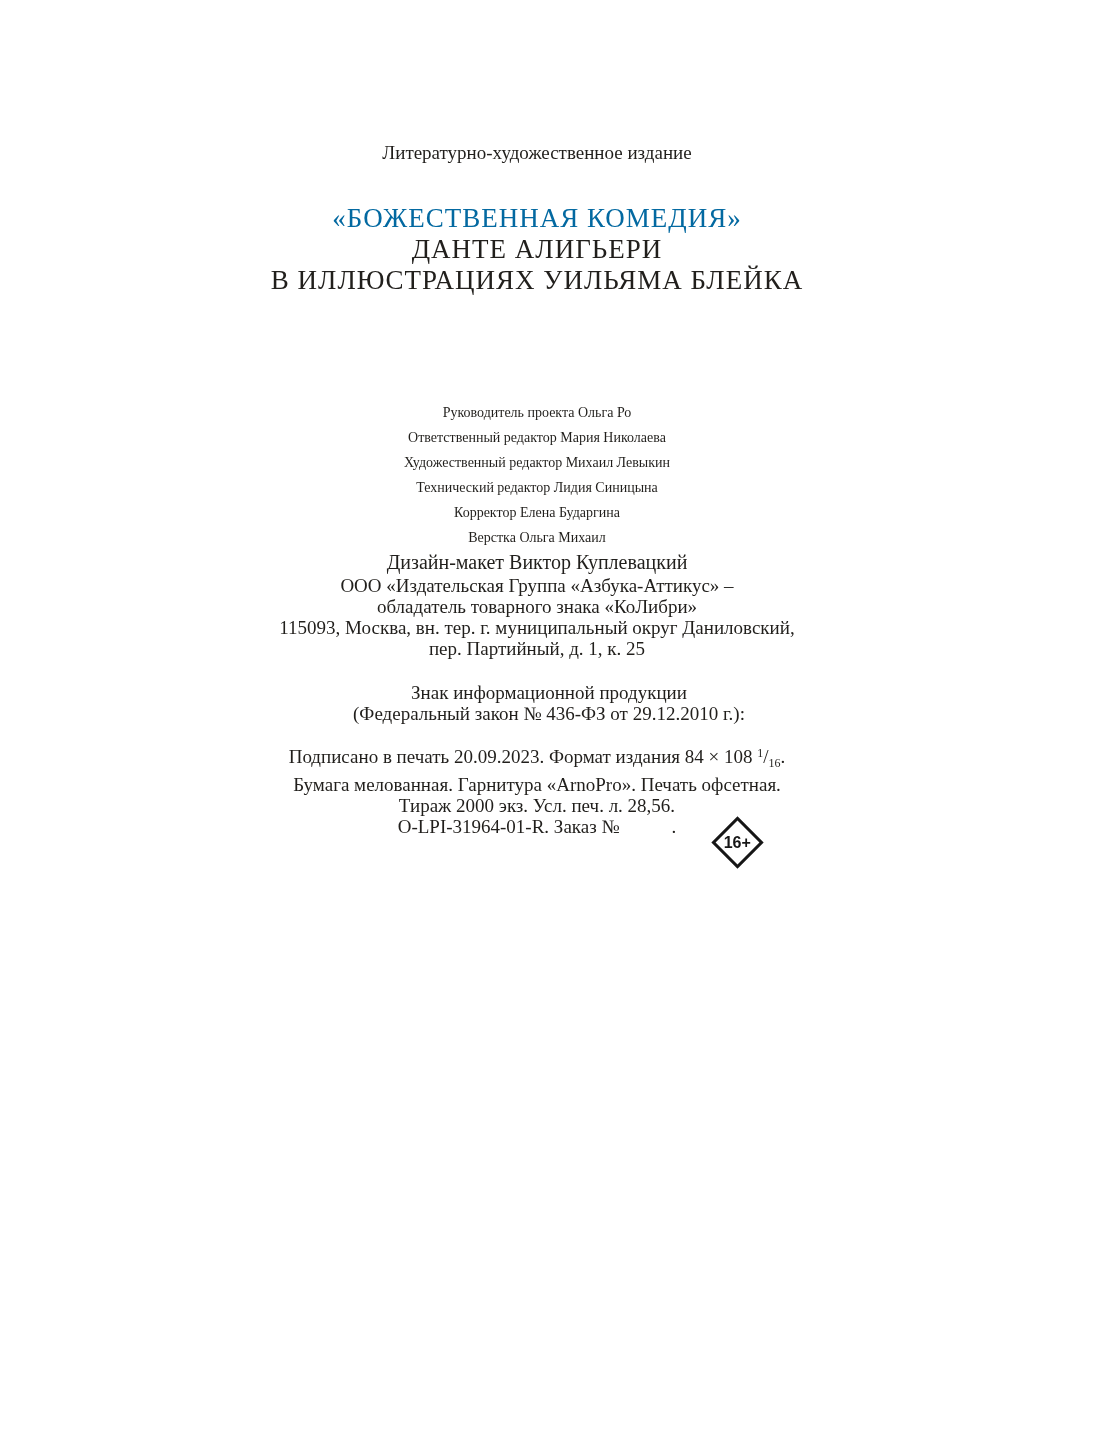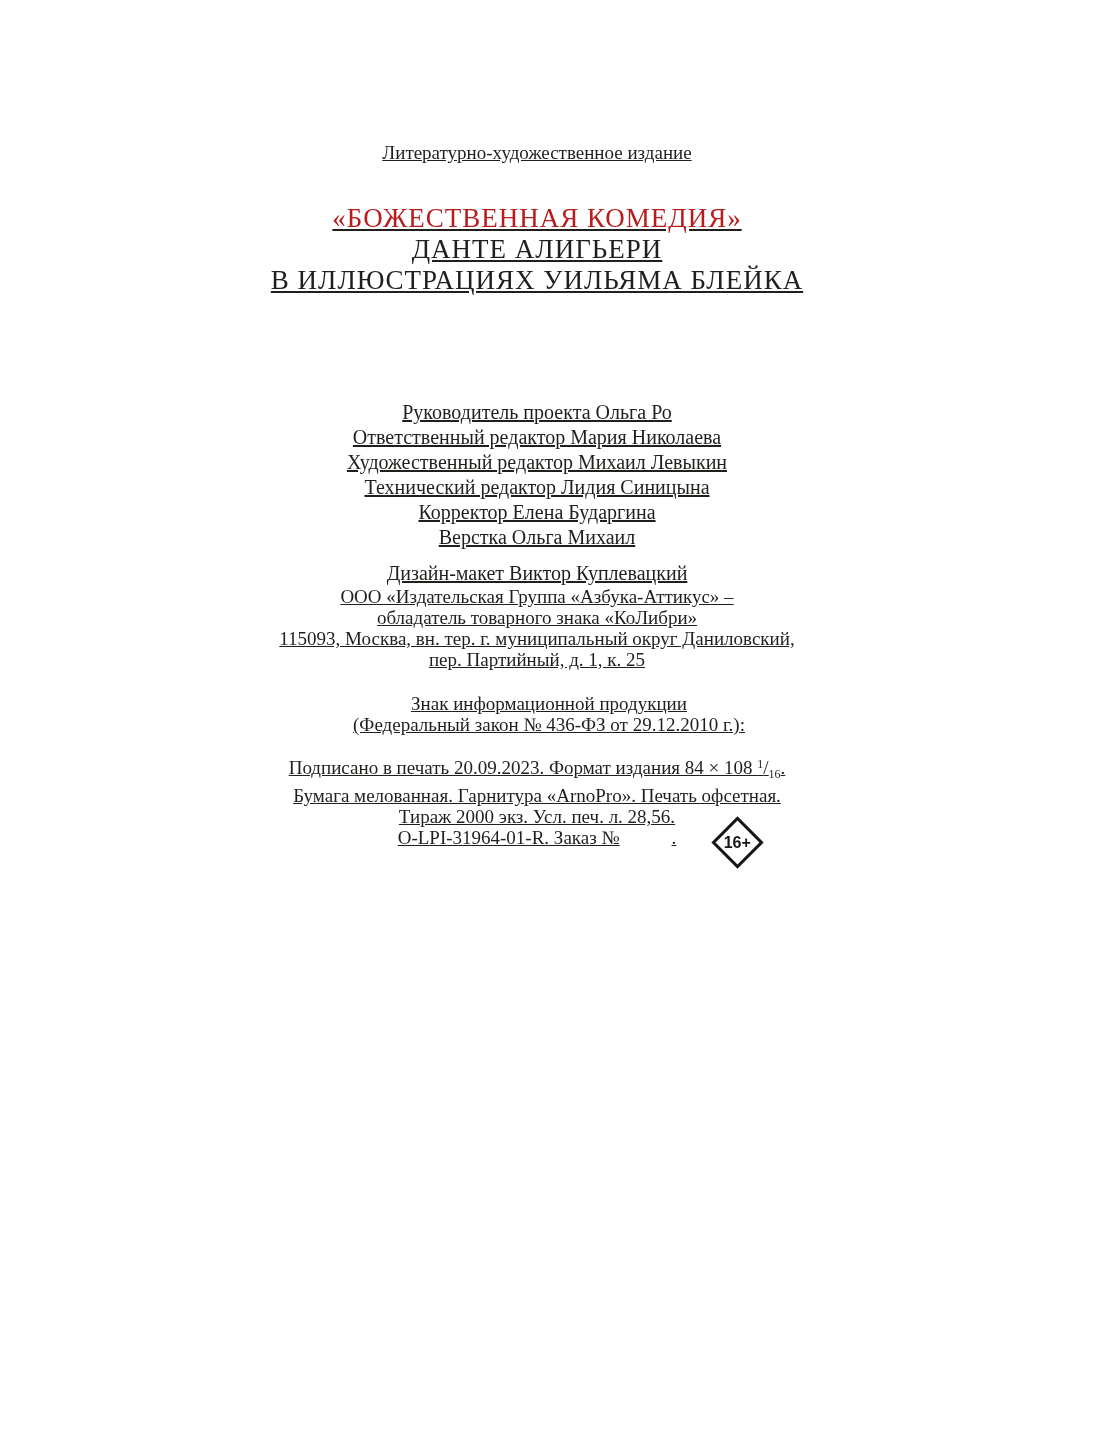--- a/index.html
+++ b/index.html
@@ -8,45 +8,43 @@
     background: #ffffff;
   }
   .page {
     position: relative;
     width: 876px;
     height: 1443px;
     background: #ffffff;
     overflow: hidden;
     font-family: "Liberation Serif", "DejaVu Serif", serif;
     color: #211f1c;
-    text-decoration: underline;
   }
   .content {
     width: 1074px; 
     text-align: center;
   }
   .edition-type {
     padding-top: 142px;
     font-size: 19px;
     line-height: 21px;
   }
   .title-block {
     margin-top: 40px;
     font-size: 27px;
     line-height: 31px;
     letter-spacing: 1px;
   }
   .title-main {  }
   .credits-block {
     margin-top: 104px;
-    font-size: 20px;
+    font-size: 14px;
     line-height: 25px;
   }
   .design-credit {
-    margin-top: 11px;
     font-size: 20px;
     line-height: 25px;
   }
   .publisher-block {
     font-size: 19px;
     line-height: 21px;
   }
   .branch-block {
     margin-top: 10px;
     font-size: 19px;
@@ -99,21 +97,21 @@
 </style>
 </head>
 <body>
 
 <div class="page" style="color: rgb(33, 31, 28); background: rgb(255, 255, 255);">
   <div class="content">
 
     <div class="edition-type">Литературно-художественное издание</div>
 
     <div class="title-block">
-      <div class="title-main" style="color: #b91c1c;">«БОЖЕСТВЕННАЯ КОМЕДИЯ»</div>
+      <div class="title-main" style="color: #0369a1;">«БОЖЕСТВЕННАЯ КОМЕДИЯ»</div>
       <div>ДАНТЕ АЛИГЬЕРИ</div>
       <div>В ИЛЛЮСТРАЦИЯХ УИЛЬЯМА БЛЕЙКА</div>
     </div>
 
     <div class="credits-block">
       <div>Руководитель проекта Ольга Ро</div>
       <div>Ответственный редактор Мария Николаева</div>
       <div>Художественный редактор Михаил Левыкин</div>
       <div>Технический редактор Лидия Синицына</div>
       <div>Корректор Елена Бударгина</div>

